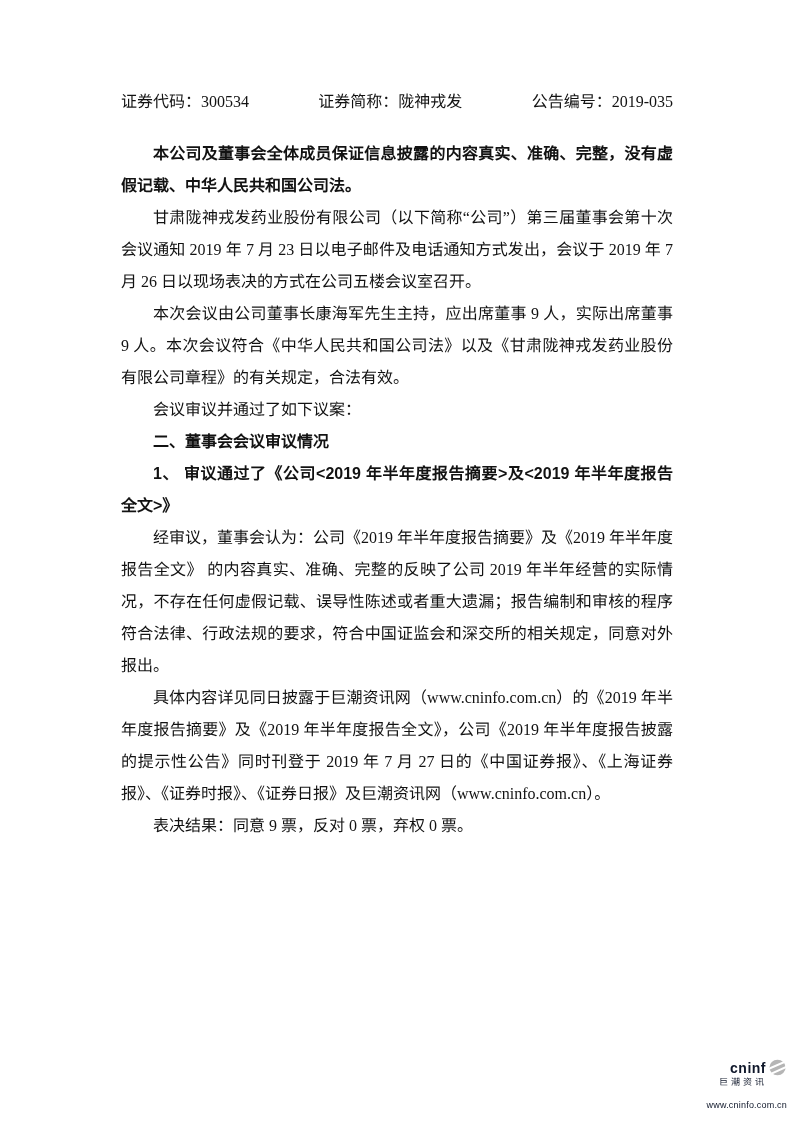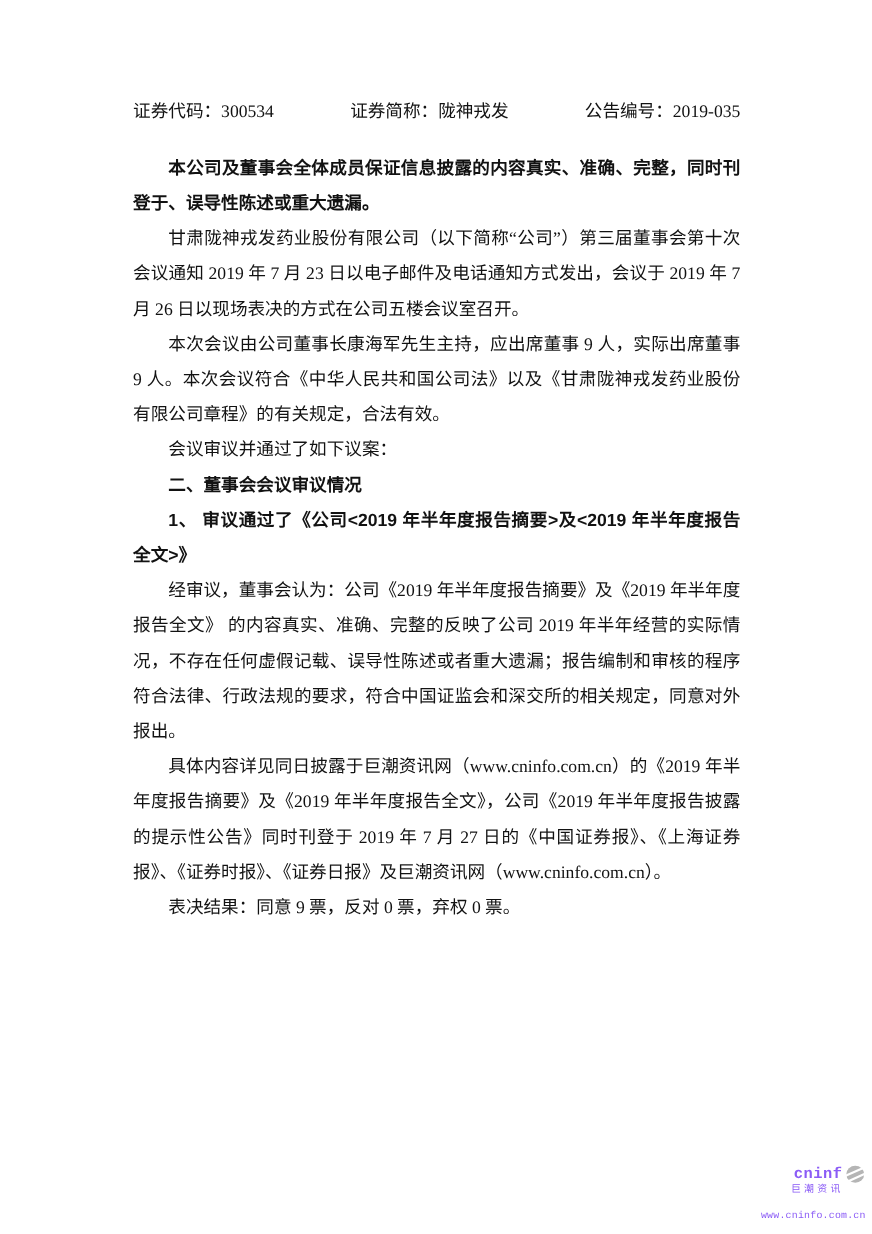--- a/index.html
+++ b/index.html
@@ -45,22 +45,22 @@
     font-weight:700;
   }
   .notice   { margin-top:12px; }
   .sec1-head{ margin-top:40px; }
   .mt4      { margin-top:4px; }
   .mt5      { margin-top:5px; }
   .watermark {
     position:absolute;
     right:6px;
     bottom:12px;
-    color:#8b5cf6;
-    font-family:Liberation Mono, monospace;
+    color:#0f172a;
+    font-family:Liberation Sans, sans-serif;
     text-align:right;
     line-height:1.15;
   }
   .wm-top {
     display:flex;
     align-items:center;
     justify-content:flex-end;
     gap:2px;
     font-weight:700;
     font-size:14px;
@@ -77,21 +77,21 @@
 
   <div class="header-row">
     <span>证券代码：300534</span>
     <span>证券简称：陇神戎发</span>
     <span>公告编号：2019-035</span>
   </div>
 
   <h1 class="doc-title">
   </h1>
 
-  <p class="body-para bold-hei notice">本公司及董事会全体成员保证信息披露的内容真实、准确、完整，同时刊登于、误导性陈述或重大遗漏。</p>
+  <p class="body-para bold-hei notice">本公司及董事会全体成员保证信息披露的内容真实、准确、完整，没有虚假记载、中华人民共和国公司法。</p>
 
 
   <p class="body-para mt4">甘肃陇神戎发药业股份有限公司（以下简称“公司”）第三届董事会第十次会议通知 2019 年 7 月 23 日以电子邮件及电话通知方式发出，会议于 2019 年 7 月 26 日以现场表决的方式在公司五楼会议室召开。</p>
   <p class="body-para">本次会议由公司董事长康海军先生主持，应出席董事 9 人，实际出席董事 9 人。本次会议符合《中华人民共和国公司法》以及《甘肃陇神戎发药业股份有限公司章程》的有关规定，合法有效。</p>
 
   <p class="body-para mt5">会议审议并通过了如下议案：</p>
 
   <p class="body-para bold-hei mt4">二、董事会会议审议情况</p>
 
   <p class="body-para bold-hei mt5">1、 审议通过了《公司&lt;2019 年半年度报告摘要&gt;及&lt;2019 年半年度报告全文&gt;》</p>

